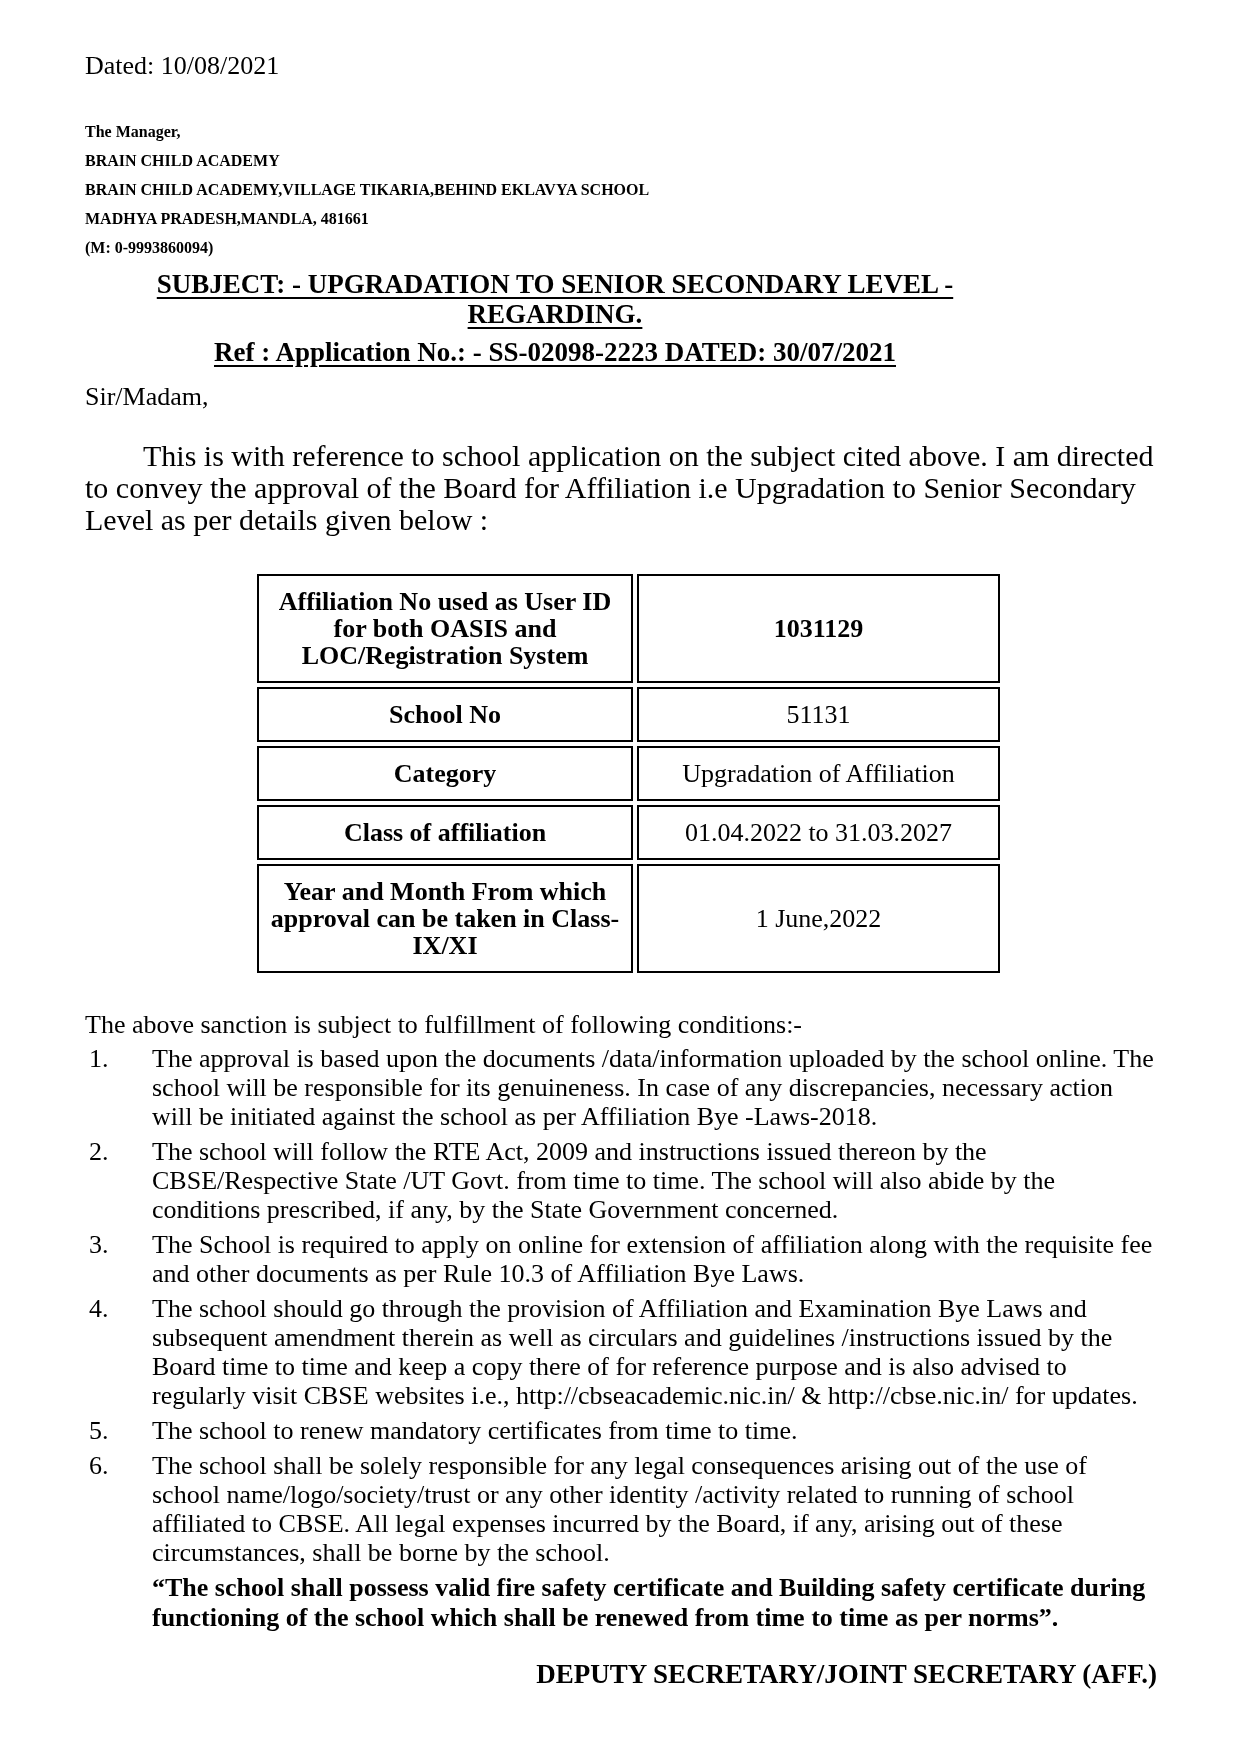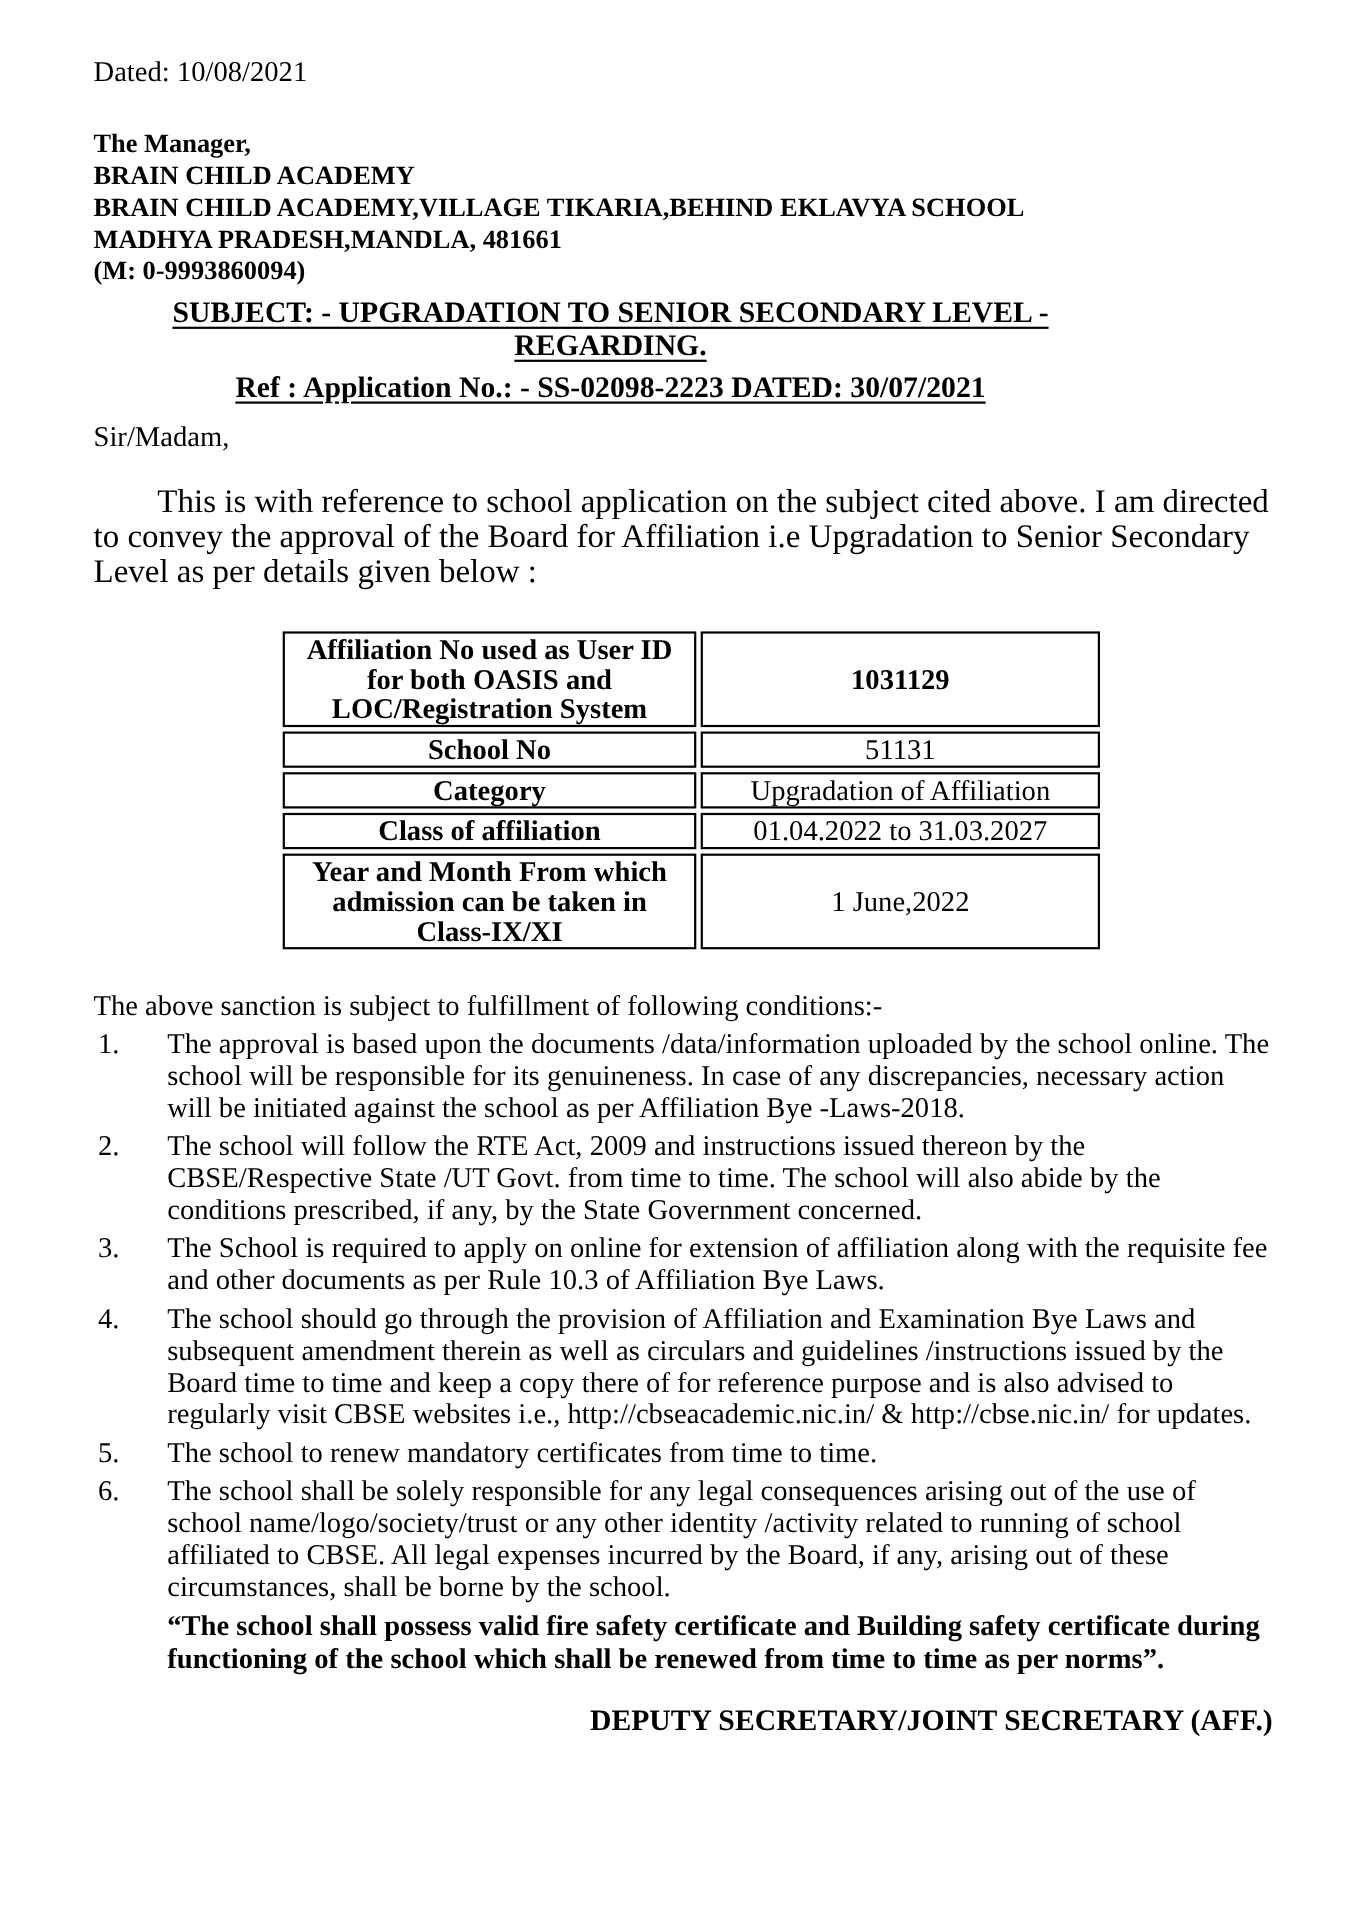--- a/index.html
+++ b/index.html
@@ -19,21 +19,21 @@
   }
   .header-row {
     display: flex;
     justify-content: space-between;
     font-size: 26px;
     line-height: 1.2;
   }
   .address-block {
     margin-top: 36px;
     font-weight: bold;
-    font-size: 24px;
+    font-size: 16px;
     line-height: 29px;
   }
   .subject-wrap {
     width: 940px;
     text-align: center;
     margin-top: 7px;
   }
   .subject-line {
     font-size: 27px;
     font-weight: bold;
@@ -61,21 +61,21 @@
     border-collapse: separate;
     border-spacing: 4px;
     table-layout: fixed;
   }
   table.aff-table td {
     border: 2px solid #000000;
     font-size: 26px;
     line-height: 27px;
     text-align: center;
     vertical-align: middle;
-    padding: 1px 8px;
+    padding: 12px 8px;
   }
   td.cell-label { font-weight: bold; }
   td.cell-value { font-weight: normal; }
   td.cell-value.bold { font-weight: bold; }
   .conditions-intro {
     margin-top: 33px;
     font-size: 26px;
     line-height: 29px;
   }
   .cond-list { margin-top: 5px; }
@@ -147,21 +147,21 @@
       </tr>
       <tr>
         <td class="cell-label">Category</td>
         <td class="cell-value">Upgradation of Affiliation</td>
       </tr>
       <tr>
         <td class="cell-label">Class of affiliation</td>
         <td class="cell-value">01.04.2022 to 31.03.2027</td>
       </tr>
       <tr>
-        <td class="cell-label">Year and Month From which admission can be taken in Class-IX/XI</td>
+        <td class="cell-label">Year and Month From which approval can be taken in Class-IX/XI</td>
         <td class="cell-value">1 June,2022</td>
       </tr>
     </tbody>
   </table>
 
   <div class="conditions-intro">The above sanction is subject to fulfillment of following conditions:-</div>
 
   <div class="cond-list">
     <div class="cond-item">
       <span class="cond-num">1.</span>

